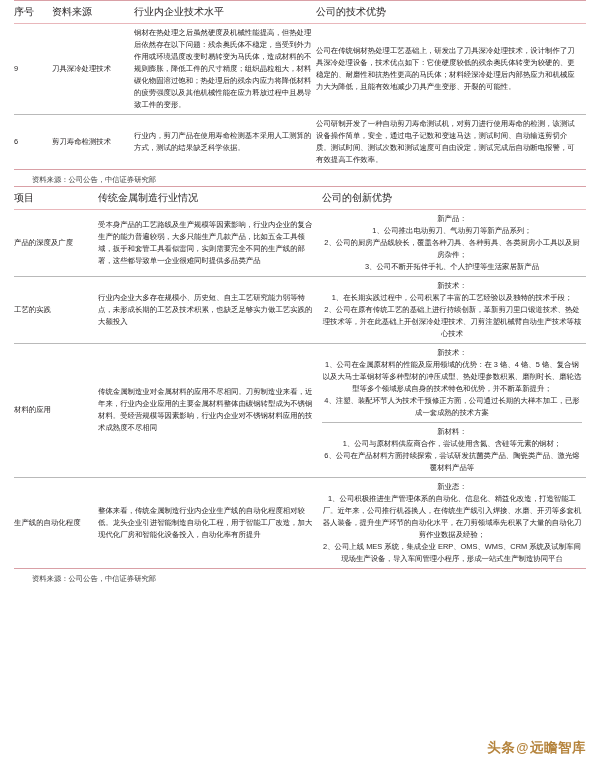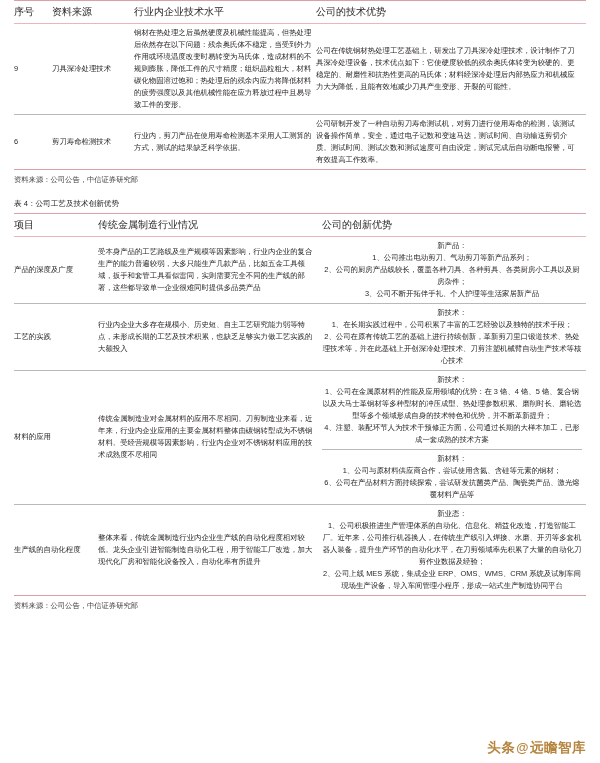--- a/index.html
+++ b/index.html
@@ -69,20 +69,21 @@
   
   .t4 .d0 { width: 84px; }
   .t4 .d1 { width: 224px; }
   .t4 .d2 { width: auto; }
 
   .src {
     font-size: 7.3px;
     color: #3a3a3a;
     padding-top: 5px;
     line-height: 1.5;
+    margin-left: 18px;
   }
   .tbl-caption {
     font-size: 7.6px;
     color: #231f20;
     padding-top: 13px;
     padding-bottom: 4px;
   }
 
   .body-txt { display: block; text-align: center; }
   .body-txt p {
@@ -140,21 +141,20 @@
         <td class="cell-idx">6</td>
         <td>剪刀寿命检测技术</td>
         <td>行业内，剪刀产品在使用寿命检测基本采用人工测算的方式，测试的结果缺乏科学依据。</td>
         <td>公司研制开发了一种自动剪刀寿命测试机，对剪刀进行使用寿命的检测，该测试设备操作简单，安全，通过电子记数和变速马达，测试时间、自动输送剪切介质。测试时间、测试次数和测试速度可自由设定，测试完成后自动断电报警，可有效提高工作效率。</td>
       </tr>
     </tbody>
   </table>
 
   <div class="src">资料来源：公司公告，中信证券研究部</div>
 
-  <div class="tbl-caption">表 4：公司工艺及技术创新优势</div>
 
   <table class="rt t4">
     <colgroup>
       <col class="d0">
         <col class="d1">
         <col class="d2">
     </colgroup>
     <thead>
       <tr class="hdr-row line-top line-hdr">
         <th>项目</th>

